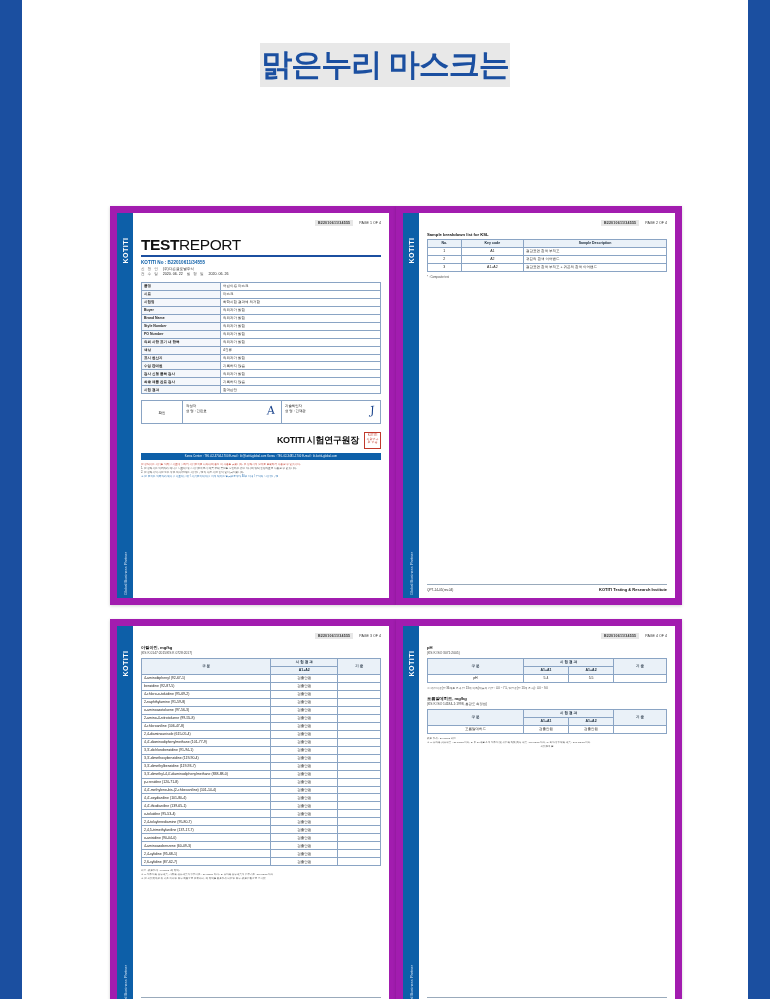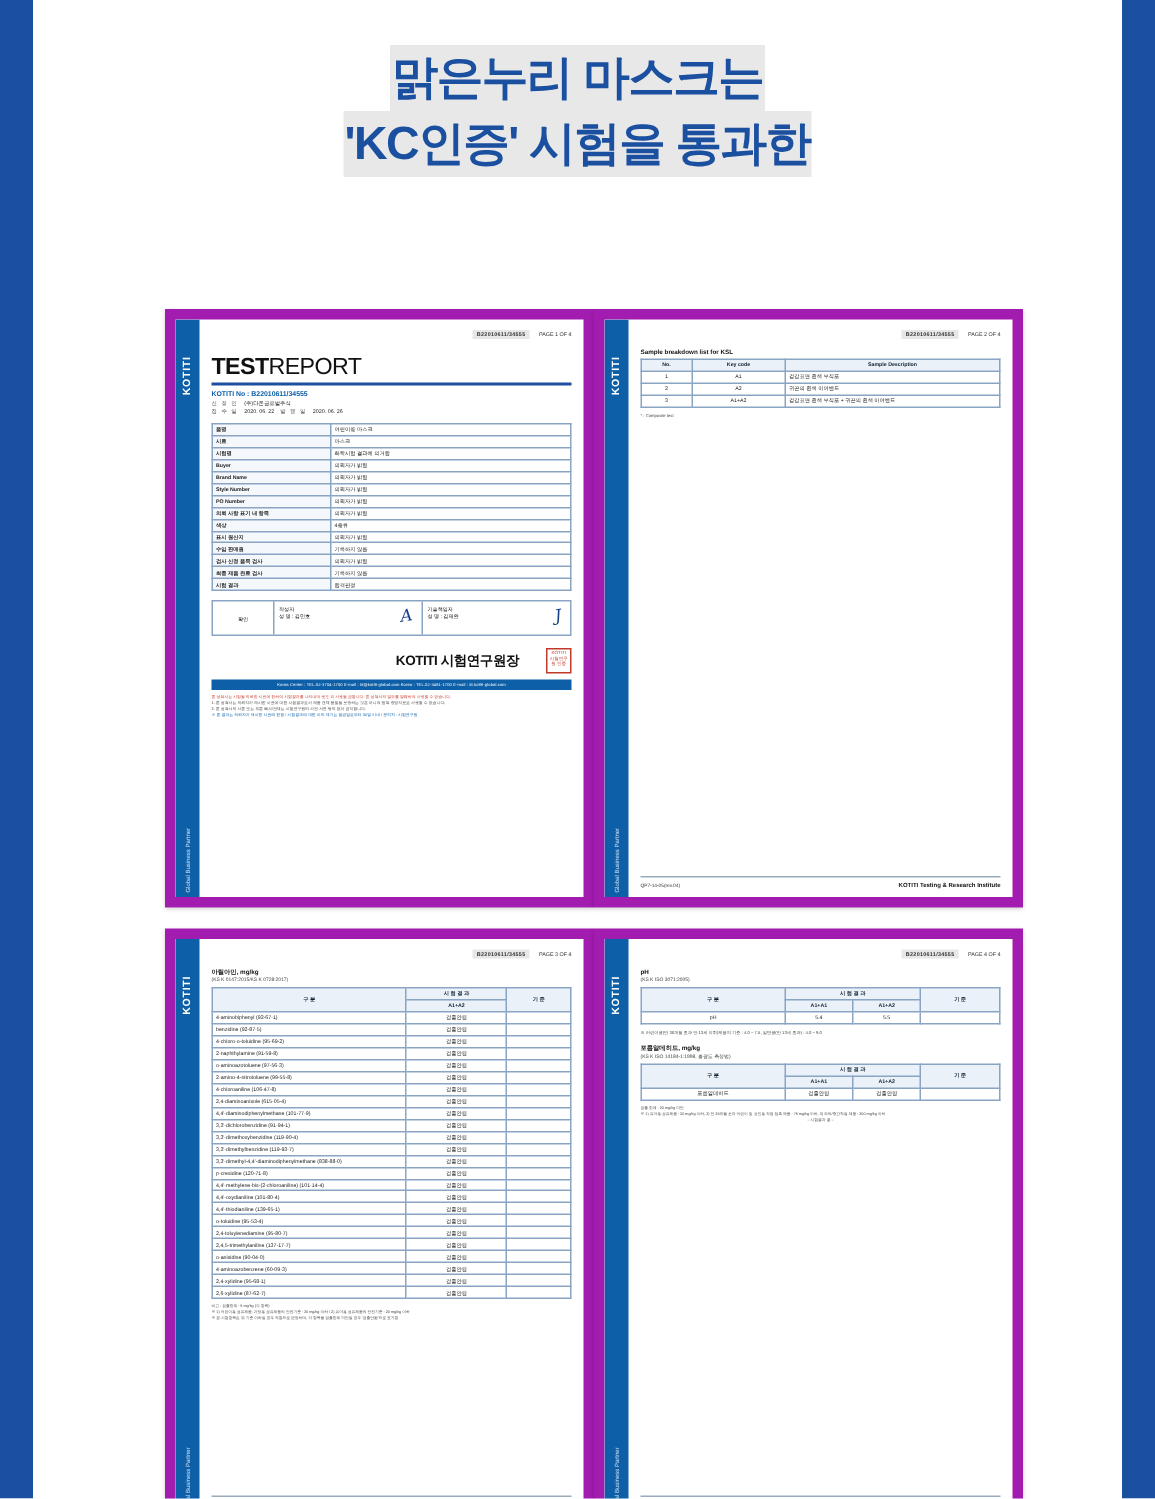--- a/index.html
+++ b/index.html
@@ -45,21 +45,21 @@
     color: #1b4fa0;
     font-weight: bold;
     letter-spacing: -1px;
     line-height: 1.35;
   }
   .headline .hl {
     display: inline-block;
     background: #e8e8e8;
     font-size: 31px;
     padding: 1px 1px;
-    margin: 0 0;
+    margin: 13px 0;
   }
 
   
   .cert-grid {
     position: absolute;
     top: 206px;
     left: 88px;
     width: 572px;
   }
   .cert-row {
@@ -209,21 +209,21 @@
     color: #16408a;
     font-family: "DejaVu Serif", serif;
     font-style: italic;
     transform: rotate(-8deg);
   }
   .kotiti-line {
     margin-top: 8px;
     display: flex;
     align-items: center;
     justify-content: flex-end;
-    gap: 18px;
+    gap: 5px;
   }
   .kotiti-line .ktxt {
     font-size: 9px;
     font-weight: bold;
     color: #111;
     letter-spacing: -0.3px;
   }
   .kotiti-line .stamp {
     width: 17px;
     height: 17px;
@@ -294,21 +294,20 @@
 </head>
 <body>
 
 <div class="edge-bar left"></div>
 <div class="edge-bar right"></div>
 
 <div class="page">
 
   <div class="headline">
     <div><span class="hl">맑은누리 마스크는</span></div>
-    <div><span class="hl">'KC인증' 시험을 통과한</span></div>
   </div>
 
   <div class="cert-grid">
 
     <div class="cert-row">
 
       <div class="cert">
         <div class="spine">
           <div class="brand">KOTITI</div>
           <div class="vfooter">Global Business Partner</div>

